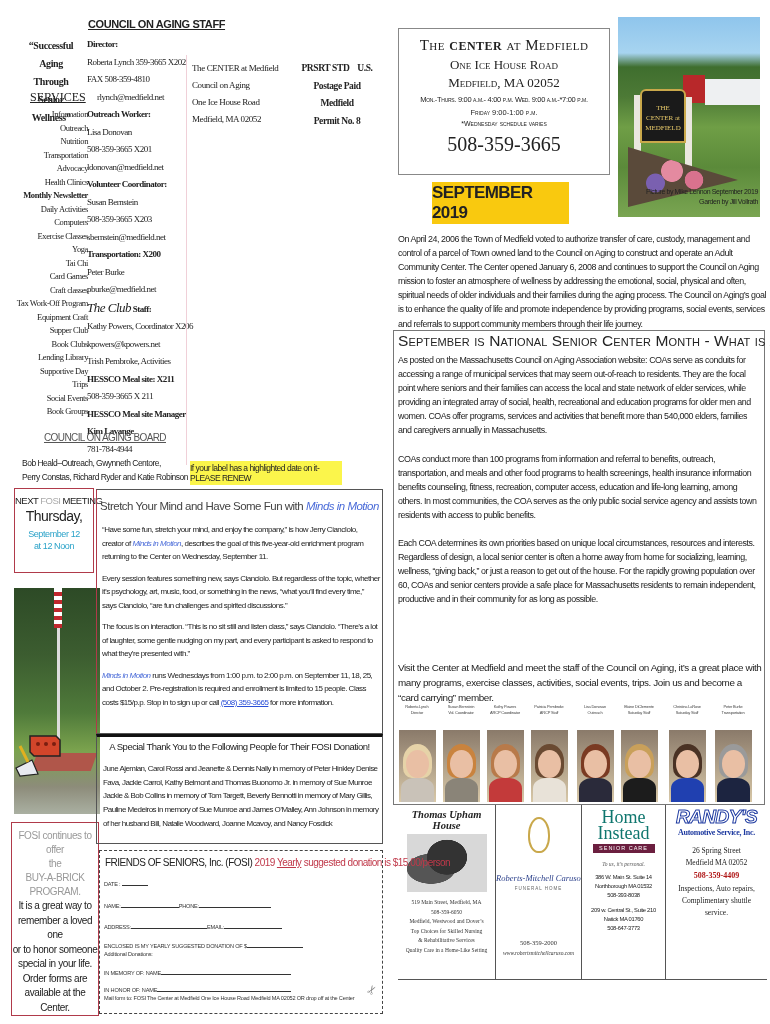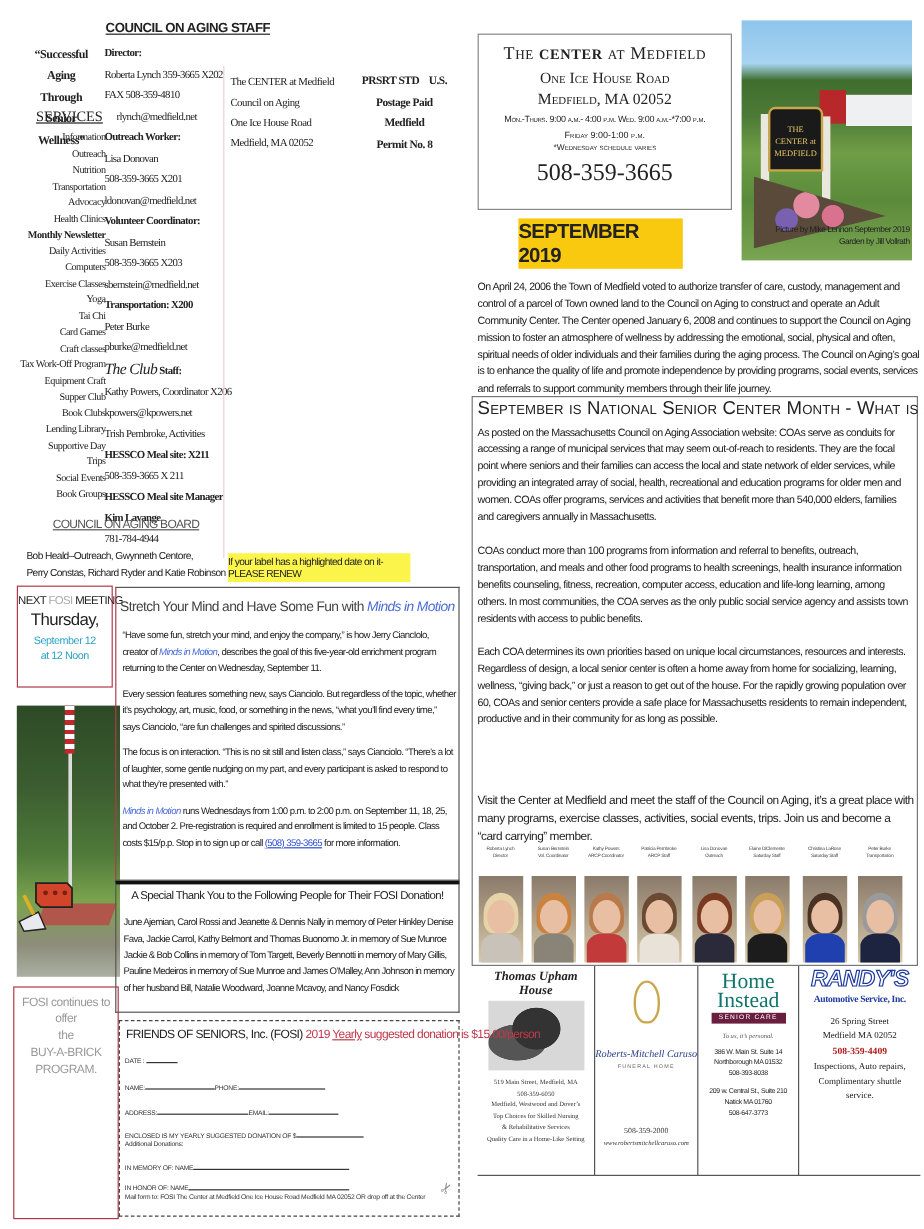--- a/index.html
+++ b/index.html
@@ -397,20 +397,28 @@
   <line x1="16" y1="32" x2="8" y2="16" stroke="#e0b020" stroke-width="3"></line>
 </svg>
 
 <div class="abs" id="brick-box">
   <div class="gray">
     <div>FOSI continues to offer</div>
     <div>the</div>
     <div>BUY-A-BRICK</div>
     <div>PROGRAM.</div>
   </div>
+  <div class="dark">
+    <div>It is a great way to</div>
+    <div>remember a loved one</div>
+    <div>or to honor someone</div>
+    <div>special in your life.</div>
+    <div>Order forms are</div>
+    <div>available at the Center.</div>
+  </div>
 </div>
 
 <div class="abs" id="mim-box"></div>
 <div class="abs" id="mim-title"><span>Stretch Your Mind and Have Some Fun with </span><span class="mim-em">Minds in Motion</span></div>
 <div class="abs" id="mim-body">
   <p><span>“Have some fun, stretch your mind, and enjoy the company,” is how Jerry CiancIolo, creator of </span><span class="mim-em">Minds in Motion</span><span>, describes the goal of this five-year-old enrichment program returning to the Center on Wednesday, September 11.</span></p>
   <p>Every session features something new, says Cianciolo. But regardless of the topic, whether it’s psychology, art, music, food, or something in the news, “what you’ll find every time,” says Cianciolo, “are fun challenges and spirited discussions.”</p>
   <p>The focus is on interaction. “This is no sit still and listen class,” says Cianciolo. “There’s a lot of laughter, some gentle nudging on my part, and every participant is asked to respond to what they’re presented with.”</p>
   <p><span class="mim-em">Minds in Motion</span><span> runs Wednesdays from 1:00 p.m. to 2:00 p.m. on September 11, 18, 25, and October 2. Pre-registration is required and enrollment is limited to 15 people. Class costs $15/p.p.  Stop in to sign up or call </span><span class="link">(508) 359-3665</span><span> for more information.</span></p>
 </div>

